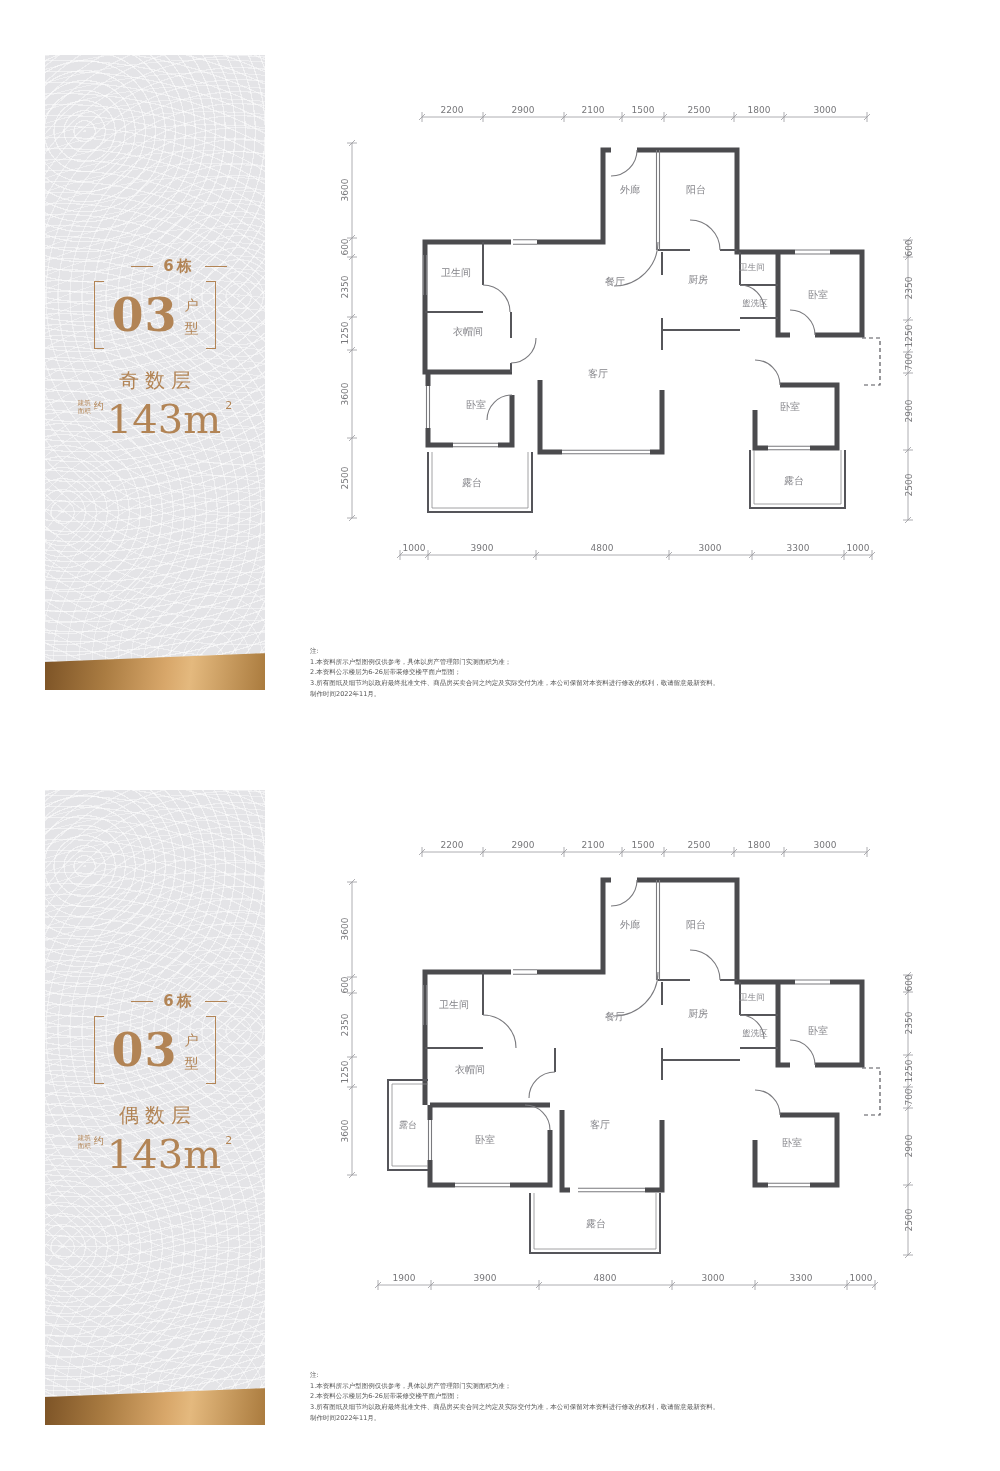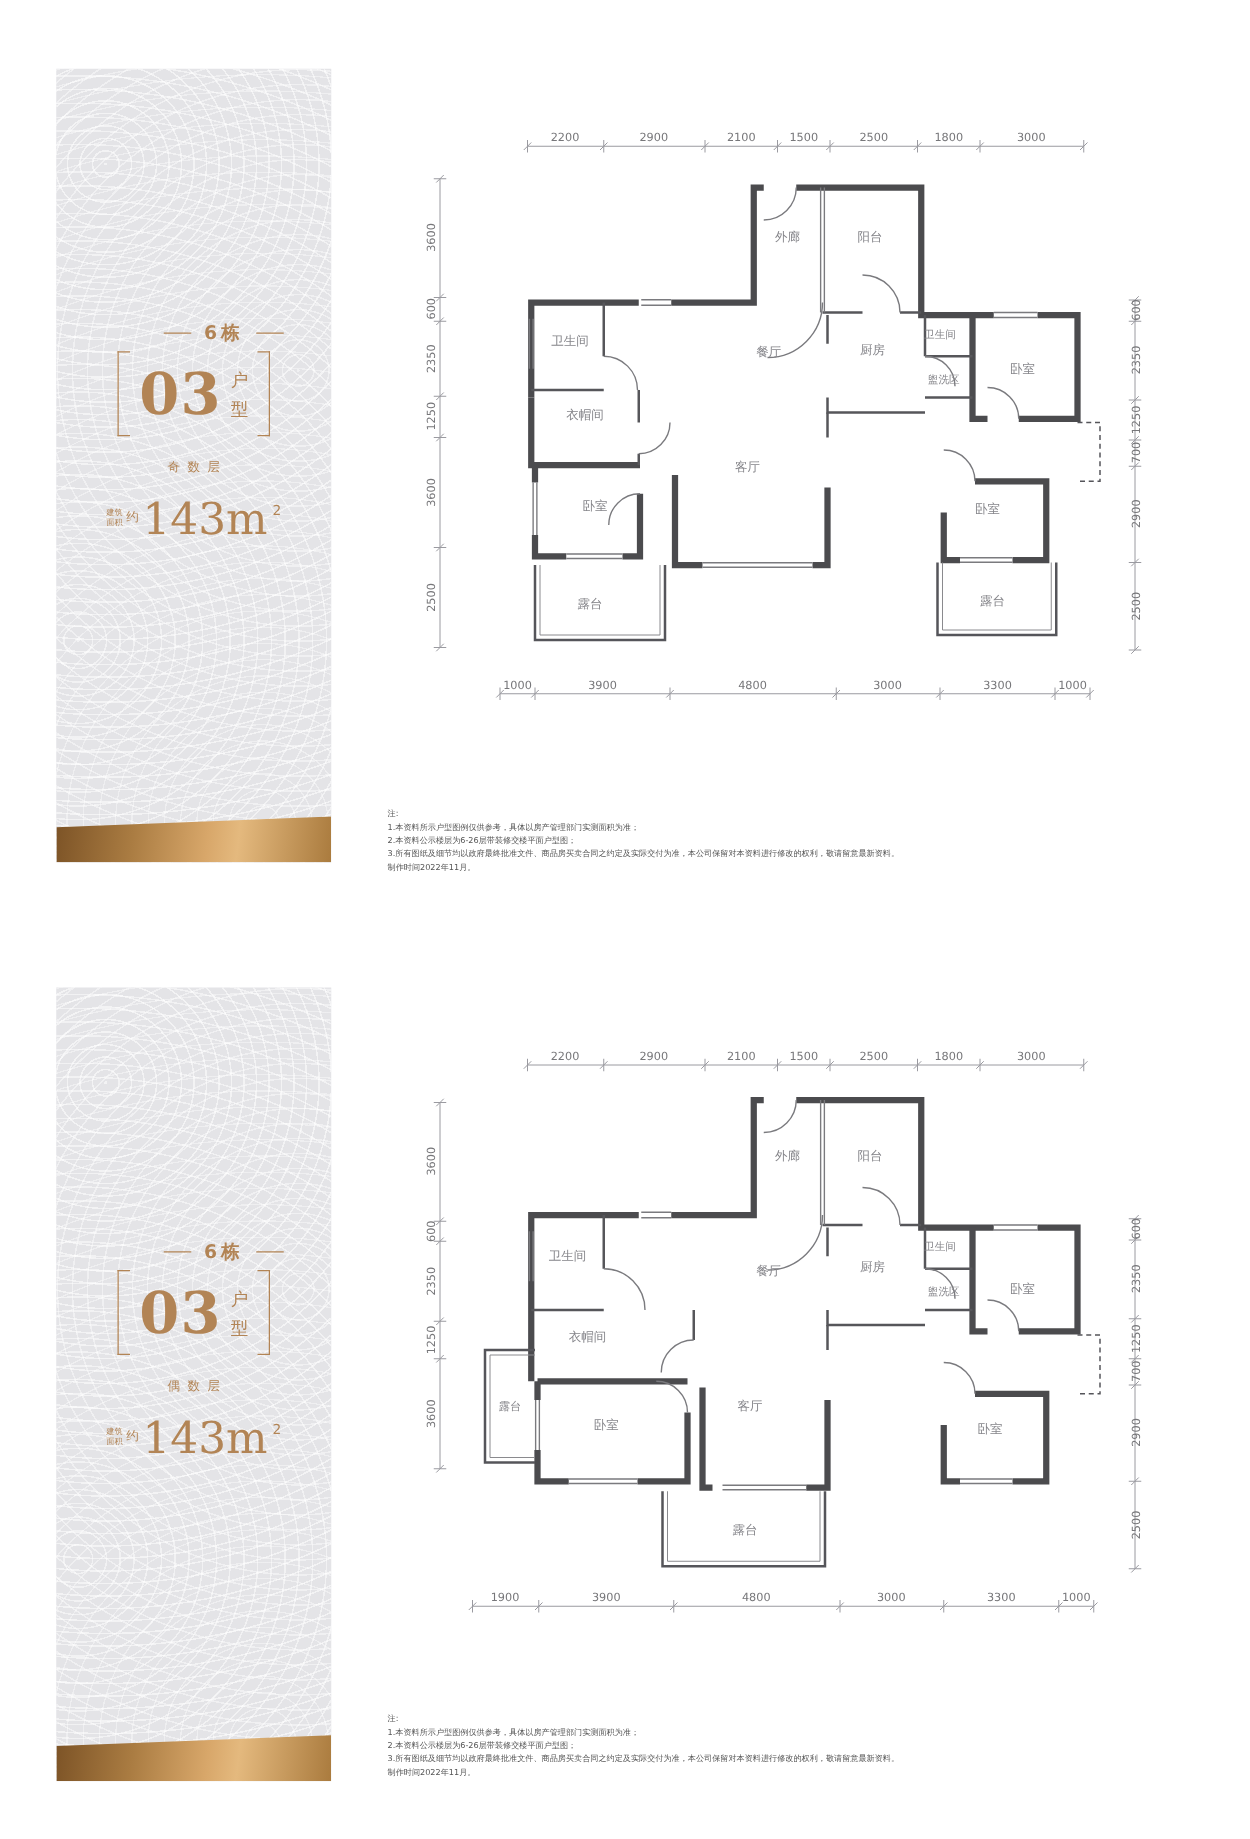--- a/index.html
+++ b/index.html
@@ -17,27 +17,27 @@
   .p-building{position:absolute;top:202px;left:0;right:0;display:flex;align-items:center;
     justify-content:center;font-size:15px;letter-spacing:3px;font-weight:bold;padding-left:48px;}
   .dash-line{width:22px;height:1px;background:#b28455;margin:0 10px;}
   .p-unit{position:absolute;top:226px;left:0;right:0;display:flex;justify-content:center;
     align-items:center;gap:7px;}
   .brk{width:9px;height:66px;}
   .brk-l{border-top:1.5px solid #b28455;border-left:1.5px solid #b28455;border-bottom:1.5px solid #b28455;}
   .brk-r{border-top:1.5px solid #b28455;border-right:1.5px solid #b28455;border-bottom:1.5px solid #b28455;}
   .p-num{font-family:"DejaVu Serif",serif;font-size:46px;font-weight:700;letter-spacing:1px;line-height:1;}
   .p-suffix{display:flex;flex-direction:column;gap:9px;font-size:14px;line-height:1;padding-top:2px;}
-  .p-floor{position:absolute;top:312px;left:0;right:0;text-align:center;font-size:10px;
+  .p-floor{position:absolute;top:312px;left:0;right:0;text-align:center;font-size:20px;
     letter-spacing:6px;text-indent:6px;}
   .p-area{position:absolute;top:344px;left:0;right:0;display:flex;justify-content:center;
-    align-items:center;gap:3px;}
+    align-items:flex-start;gap:3px;}
   .p-area-pre{display:flex;flex-direction:column;font-size:6.5px;line-height:1.25;padding-bottom:5px;}
   .p-approx{font-size:10px;padding-bottom:5px;}
-  .p-val{font-family:"DejaVu Serif",serif;font-size:35px;line-height:1;}
+  .p-val{font-family:"DejaVu Serif",serif;font-size:40px;line-height:1;}
   .p-exp{font-size:11px;padding-bottom:16px;margin-left:1px;}
   .band{position:absolute;left:0;right:0;bottom:0;height:38px;
     background:linear-gradient(97deg,#7c5326 0%,#aa7c42 28%,#d8a76a 55%,#e4b97e 66%,#aa7b3e 100%);
     clip-path:polygon(0 26%,100% 3%,100% 100%,0 100%);}
   
   .plan{position:absolute;}
   .w5{stroke:#4b4b4e;stroke-width:5;fill:none;}
   .w2{stroke:#56565a;stroke-width:2;fill:none;}
   .win{stroke:#7a7a7e;stroke-width:1.1;fill:none;}
   .dsh{stroke:#55555a;stroke-width:1.2;fill:none;stroke-dasharray:4 3;}

